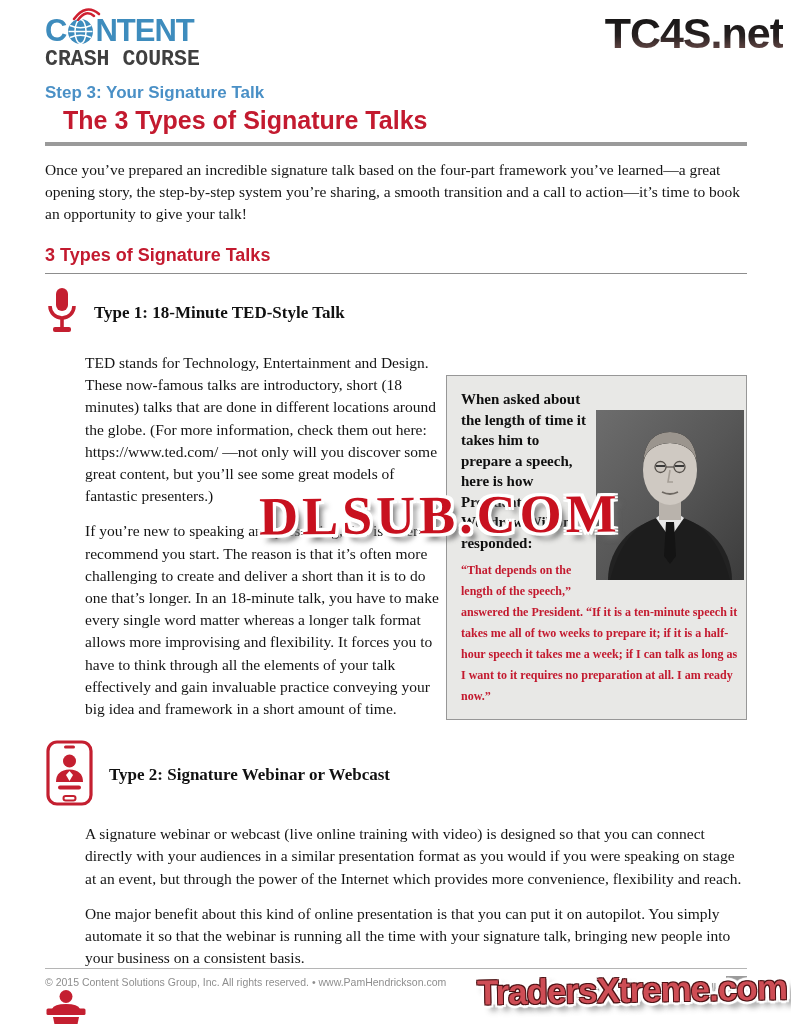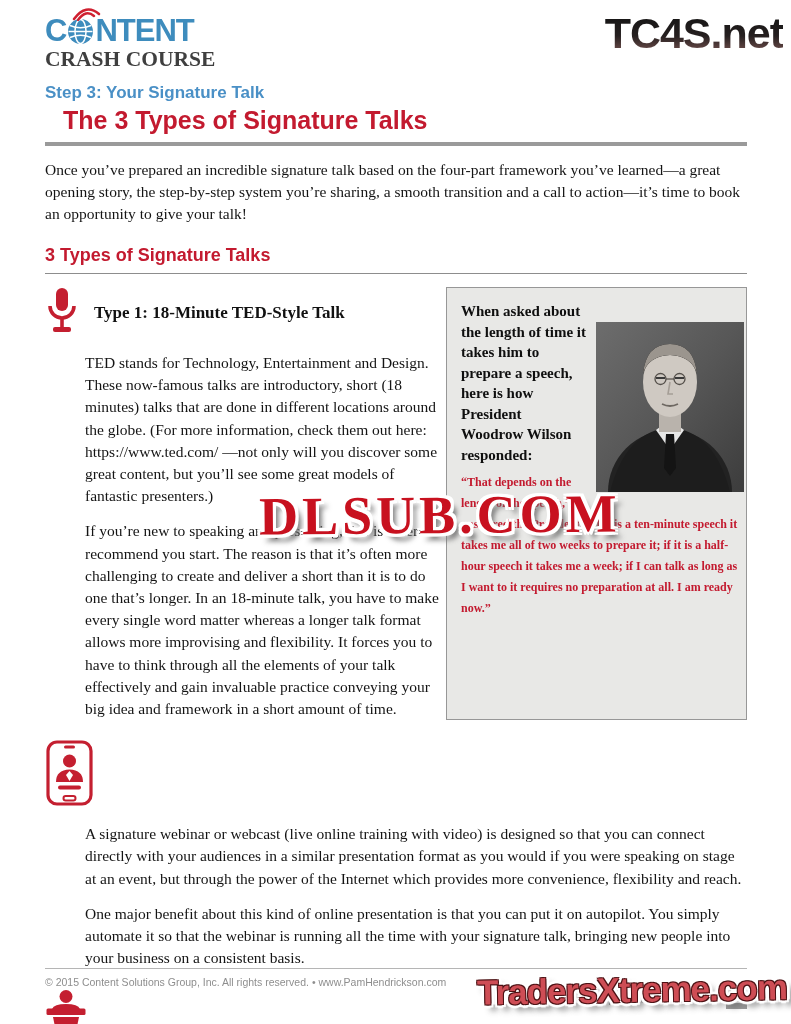--- a/index.html
+++ b/index.html
@@ -14,21 +14,21 @@
   
   .logo { position:relative; margin-top:16px; width:200px; }
   .logo-line1 {
     font-family:"Liberation Sans", sans-serif; font-weight:bold;
     font-size:31px; letter-spacing:-1px; color:#3e8cbd; line-height:30px;
     display:flex; align-items:center;
   }
   .globe { display:inline-block; width:27px; height:27px; margin:0 1px; }
   .arcs { position:absolute; top:-11px; left:21px; }
   .logo-line2 {
-    font-family:Liberation Serif, serif; font-weight:bold;
+    font-family:Liberation Mono, monospace; font-weight:bold;
     font-size:21.5px; letter-spacing:0px; color:#3f3f3f; line-height:24px; margin-top:1px;
   }
   .step-heading {
     margin-top:12px;
     font-family:"Liberation Sans", sans-serif; font-weight:bold;
     font-size:17px; color:#4a90c6;
   }
   .page-title {
     margin-top:3px;
     font-family:"Liberation Sans", sans-serif; font-weight:bold;
@@ -39,21 +39,21 @@
   .intro { margin-top:13px; font-size:15.5px; line-height:22px; color:#141414; }
 
   .section-heading {
     margin-top:20px; padding-bottom:7px;
     font-family:"Liberation Sans", sans-serif; font-weight:bold;
     font-size:18px; color:#c31a2f;
     border-bottom:1px solid #8d8d8d;
   }
 
   
-  .two-col { display:flex; margin-top:13px; }
+  .two-col { display:flex; margin-top:13px;align-items:flex-end; }
   .left-col { width:397px; }
   .type-row { display:flex; align-items:center; }
   .type-row .icon-wrap { flex:0 0 auto; }
   .type-heading {
     font-family:"Liberation Serif", serif; font-weight:bold;
     font-size:17px; color:#111; margin-left:15px;
   }
   .left-col p, .full p { font-size:15.5px; line-height:22.2px; color:#141414; margin-top:13px;margin-left:40px; }
 
   .quote-box {
@@ -70,21 +70,21 @@
 
   
   .type-section { margin-top:20px; }
   .type-section .type-row { align-items:center; }
 
   
   .footer {
     position:absolute; left:45px; right:44px; top:968px;
     border-top:1px solid #b5b5b5; padding-top:7px;
     display:flex; align-items:flex-start;
-    font-family:"Liberation Sans", sans-serif; font-size:10.5px; color:#8e8e8e;flex-direction:column;
+    font-family:"Liberation Sans", sans-serif; font-size:10.5px; color:#8e8e8e;
   }
   .footer-right { margin-left:auto; display:flex; align-items:center; gap:7px; }
   .page-badge {
     width:21px; height:21px; background:#9a9a9a; color:#fff;
     font-weight:bold; font-size:12px; display:flex; align-items:center; justify-content:center;
   }
 
   
   .wm-top {
     position:absolute; top:9px; right:8px; z-index:30;
@@ -207,20 +207,21 @@
           <svg width="49" height="66" viewBox="0 0 49 66">
             <rect x="3" y="2" width="43" height="62" rx="9" fill="none" stroke="#c41f30" stroke-width="3.2"></rect>
             <rect x="19" y="5.5" width="11" height="3" rx="1.5" fill="#c41f30"></rect>
             <circle cx="24.5" cy="21" r="6.5" fill="#c41f30"></circle>
             <path d="M11 42 Q11 30 24.5 29.5 Q38 30 38 42 Z" fill="#c41f30"></path>
             <polygon points="24.5,31 21,35 24.5,41 28,35" fill="#fff"></polygon>
             <rect x="13" y="45.5" width="23" height="4" rx="2" fill="#c41f30"></rect>
             <rect x="18.5" y="56" width="12" height="4.5" rx="2.2" fill="none" stroke="#c41f30" stroke-width="2"></rect>
           </svg>
         </span>
+        <h3 class="type-heading">Type 2: Signature Webinar or Webcast</h3>
       </div>
       <p>A signature webinar or webcast (live online training with video) is designed so that you can connect directly with your audiences in a similar presentation format as you would if you were speaking on stage at an event, but through the power of the Internet which provides more convenience, flexibility and reach.</p>
       <p>One major benefit about this kind of online presentation is that you can put it on autopilot. You simply automate it so that the webinar is running all the time with your signature talk, bringing new people into your business on a consistent basis.</p>
     </div>
 
     <div class="type-section full">
       <div class="type-row">
         <span class="icon-wrap">
           <svg width="42" height="58" viewBox="0 0 42 58">
             <circle cx="21" cy="7.5" r="6.5" fill="#c41f30"></circle>

